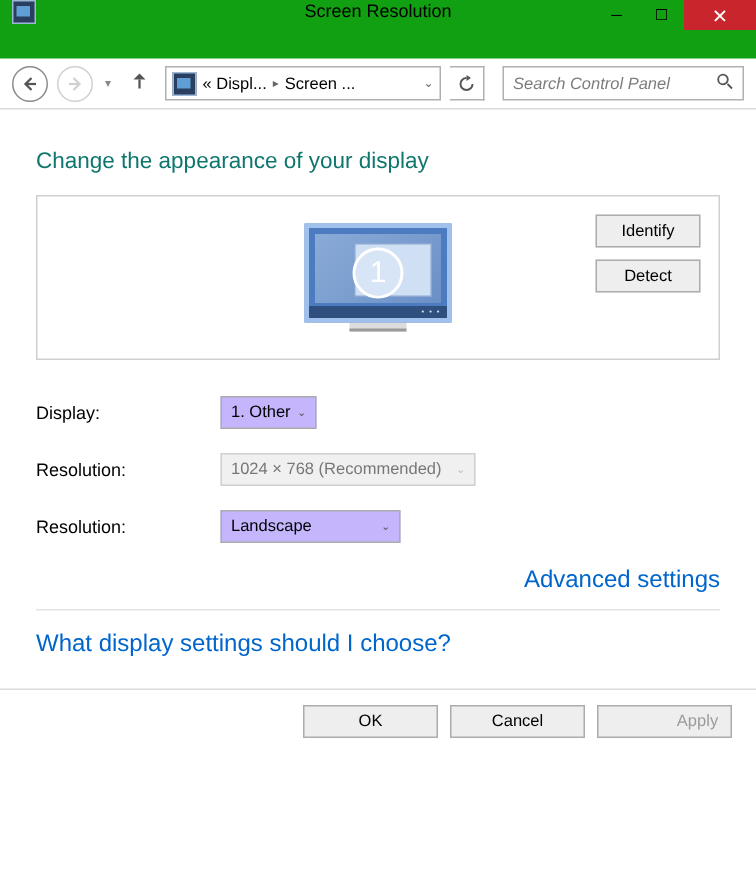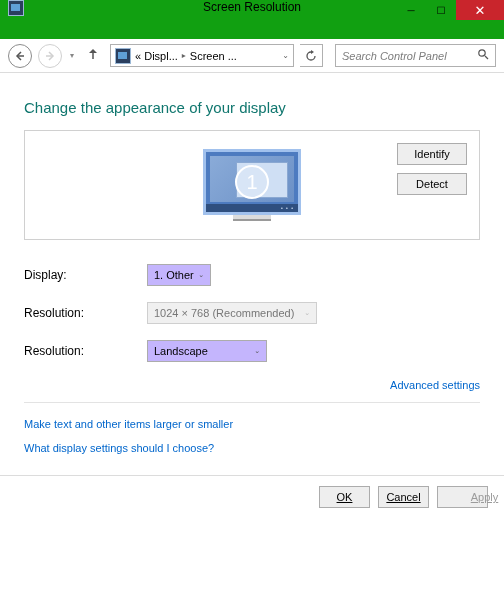--- a/index.html
+++ b/index.html
@@ -47,27 +47,27 @@
   .form-row { display: flex; align-items: center; margin-bottom: 16px; gap: 17px; }
   .form-label { width: 106px; font-size: 12px; }
   .select { height: 22px; border: 1px solid #acacac; background: #c4b5fd; display: flex; align-items: center; padding: 0 6px; font-size: 11px; position: relative; }
   .select.small { width: 64px; }
   .select.med { width: 170px; color: #777; background: #f0f0f0; border-color: #cfcfcf; }
   .select.med2 { width: 120px; }
   .select .arrow { position: absolute; right: 6px; top: 50%; transform: translateY(-50%); font-size: 7px; color: #555; }
   .select.med .arrow { color: #bbb; }
 
   .adv { text-align: right; margin: 6px 0 10px; }
-  .link { color: #0066cc; font-size: 11px; cursor: pointer; }
+  .link { color: #0066cc; font-size: 16px; cursor: pointer; }
   .hr { border: none; border-top: 1px solid #e3e3e3; margin: 0 0 14px; }
   .link-block { margin-bottom: 10px; }
 
   .footer-sep { border-top: 1px solid #dcdcdc; margin-top: 20px; }
   .footer { display: flex; gap: 8px; justify-content: flex-end; padding: 10px 16px; }
-  .footer .btn { width: 51px; text-decoration: underline; }
+  .footer .btn { width: 90px; }
   .footer .btn.disabled { color: #9b9b9b; padding-left: 44px; }
 </style>
 </head>
 <body>
 
 <div class="titlebar">
   <span class="app-icon"></span>
   <span class="title">Screen Resolution</span>
   <div class="win-controls">
     <div class="win-btn">─</div>
@@ -163,23 +163,20 @@
       <span>Landscape</span>
       <span class="arrow">⌄</span>
     </div>
   </div>
 
   <div class="adv">
     <span class="link">Advanced settings</span>
   </div>
   <hr class="hr">
   <div class="link-block">
-    <span class="link">Make text and other items larger or smaller</span>
-  </div>
-  <div class="link-block">
     <span class="link">What display settings should I choose?</span>
   </div>
 </div>
 
 <div class="footer-sep"></div>
 <div class="footer">
   <div class="btn wide">OK</div>
   <div class="btn wide">Cancel</div>
   <div class="btn wide disabled">Apply</div>
 </div>

